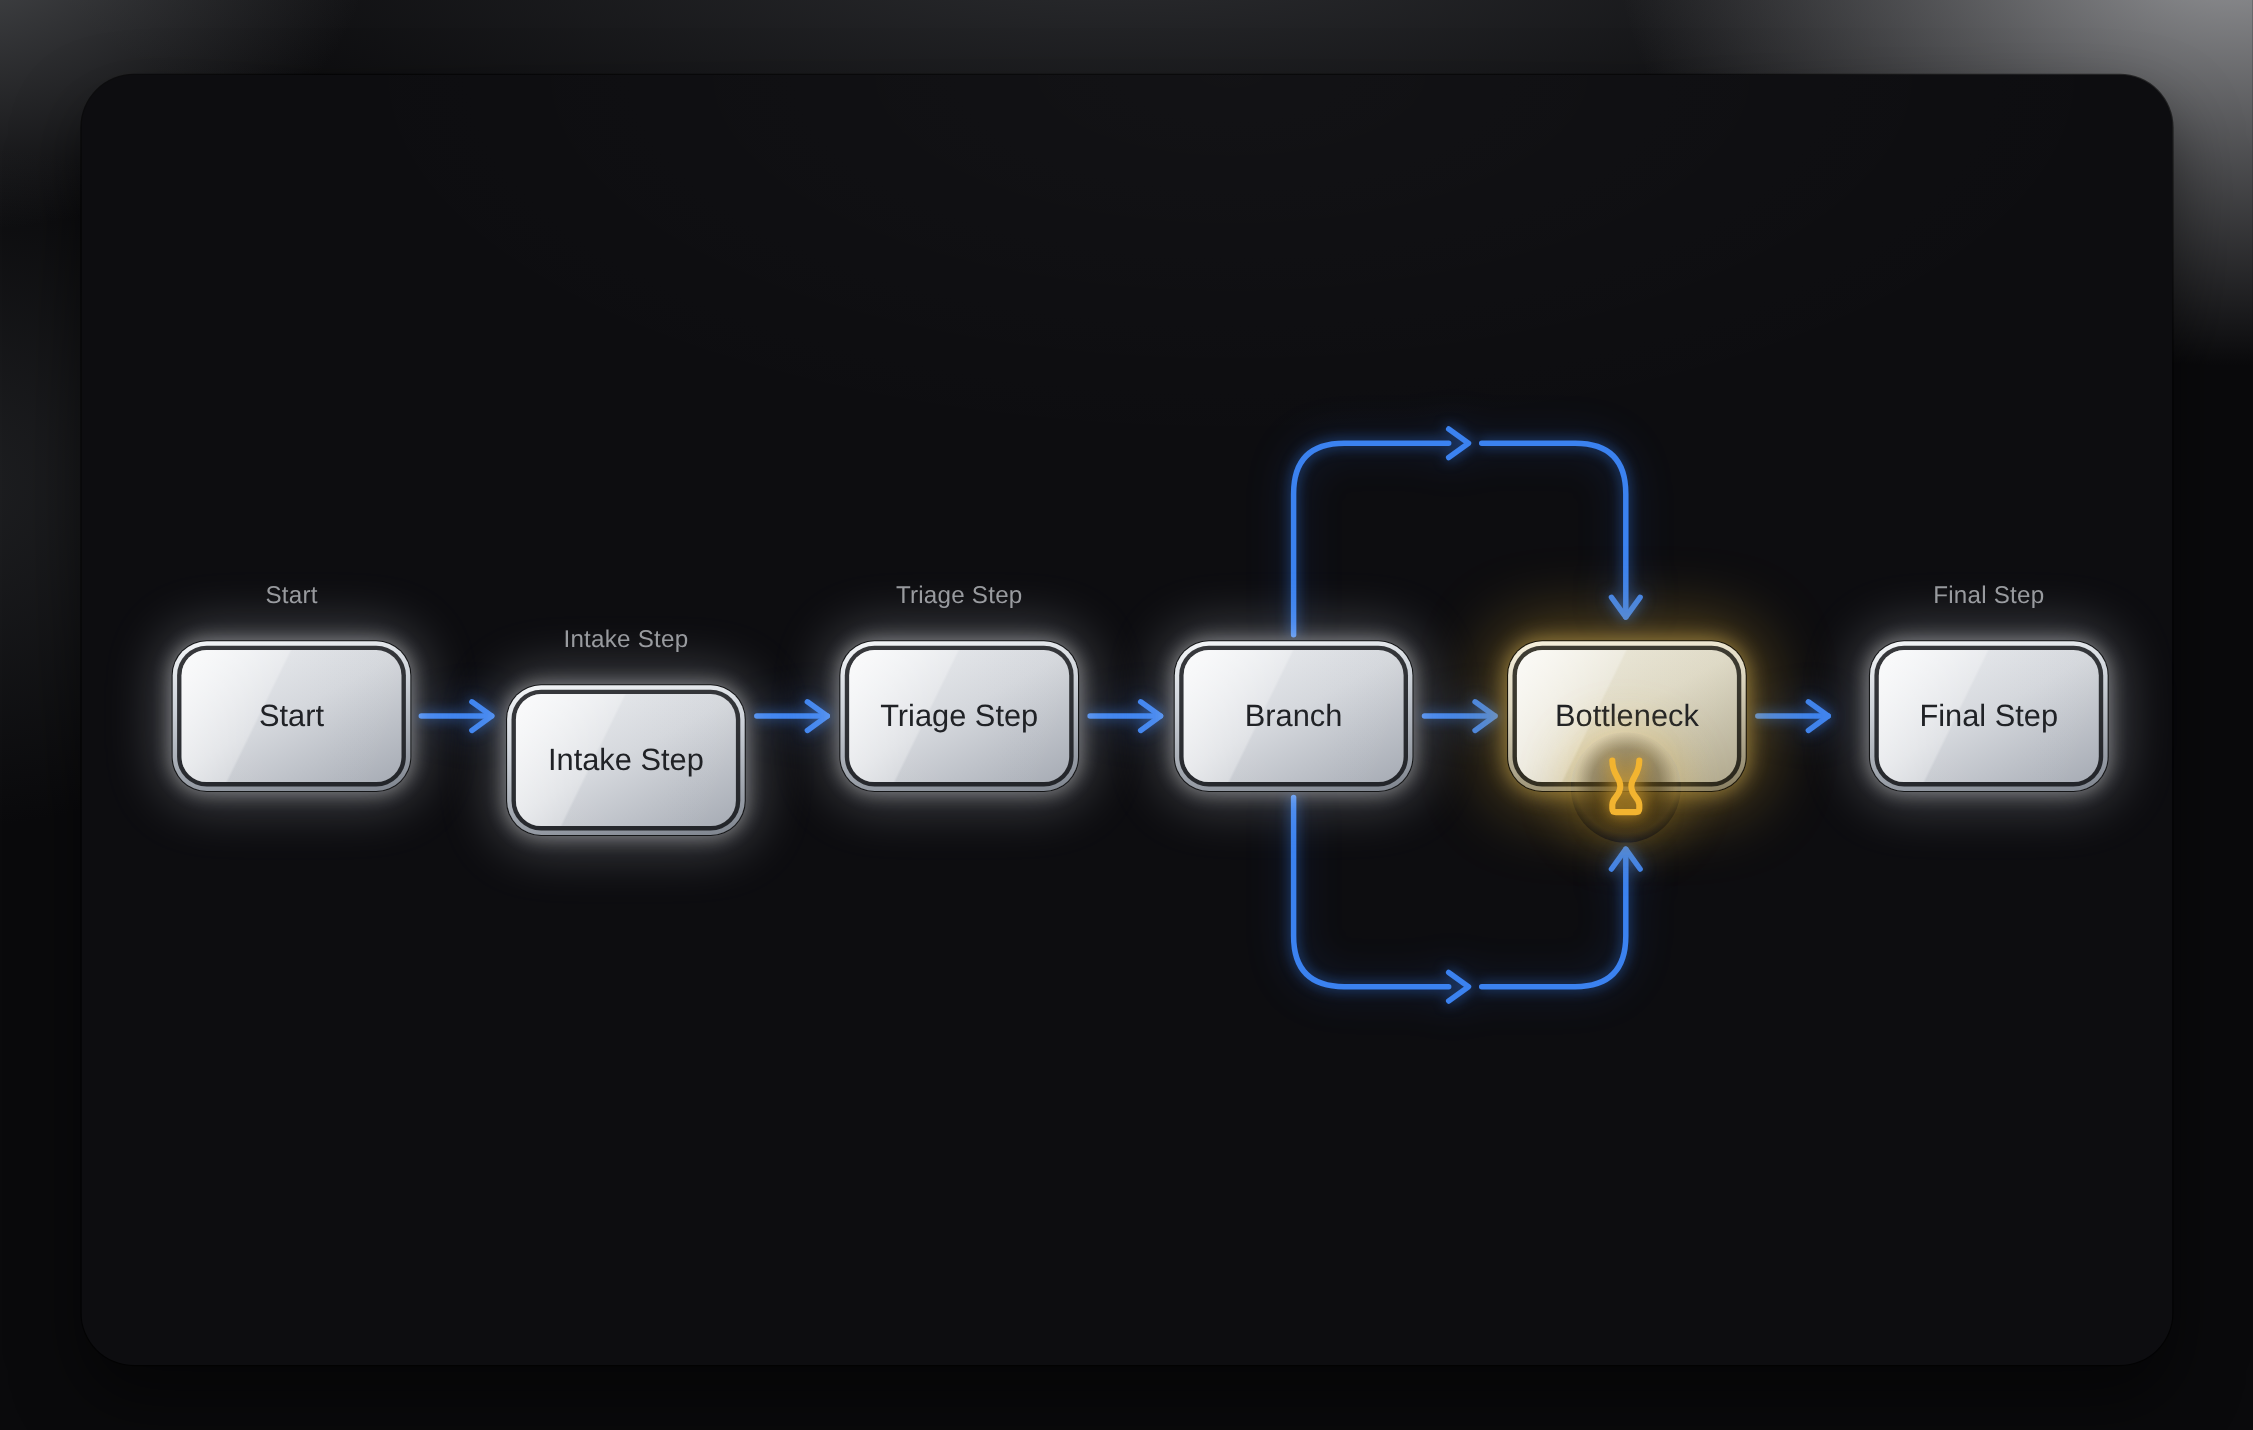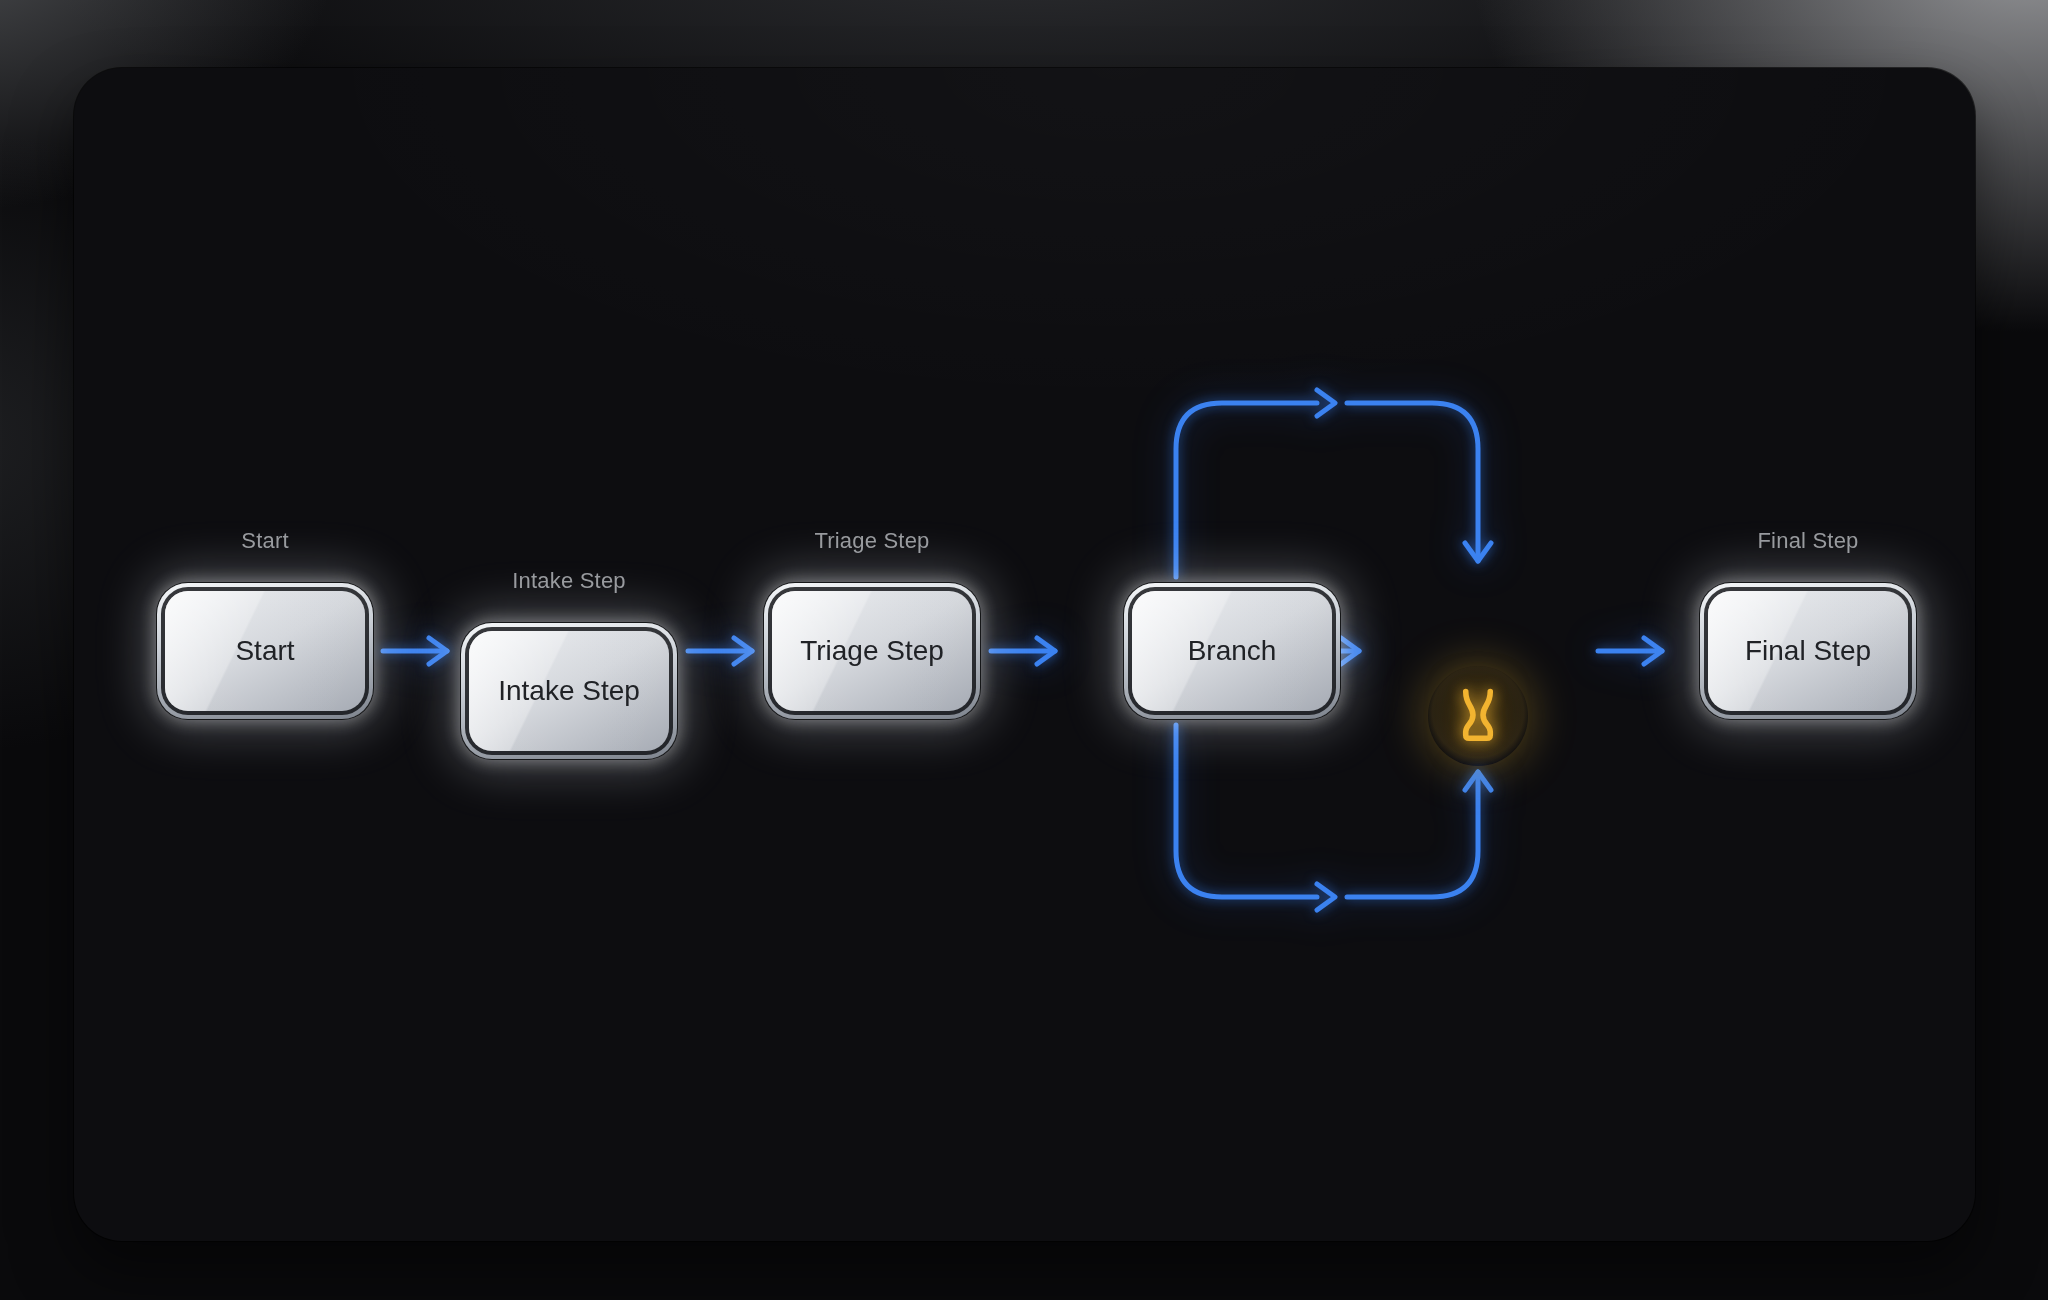--- a/index.html
+++ b/index.html
@@ -72,21 +72,21 @@
     border-radius:50%;
     background:radial-gradient(circle at 50% 46%, rgba(70,54,14,0.60) 0%, rgba(70,54,14,0.42) 42%, rgba(190,145,40,0.16) 62%, rgba(190,145,40,0) 74%);
     box-shadow:0 0 44px 6px rgba(238,182,52,0.28);
     display:flex; align-items:center; justify-content:center;
   }
   .badge svg { filter: drop-shadow(0 0 7px rgba(242,182,50,0.85)) drop-shadow(0 0 16px rgba(230,160,30,0.5)); }
   .badge .ic { stroke:#f2b430; stroke-width:5; fill:none; stroke-linecap:round; stroke-linejoin:round; }
 
   
   .p0 { left:157px; }  .p1 { left:461px;margin-top:40px; }  .p2 { left:764px; }
-  .p3 { left:1124px; } .p4 { left:1371px; } .p5 { left:1700px; }
+  .p3 { left:1068px; } .p4 { left:1371px; } .p5 { left:1700px; }
 </style>
 </head>
 <body>
 
 <div class="stage">
 
   <div class="panel"></div>
 
   <svg class="edges" viewBox="0 0 2048 1300">
     <g class="eg">
@@ -158,20 +158,27 @@
   </div>
 
   <div class="node p3">
     <div class="ring">
         <div class="glass">
       <span class="node-label">Branch</span>
     </div>
       </div>
   </div>
 
+  <div class="node warm p4">
+    <div class="ring">
+        <div class="glass">
+      <span class="node-label">Bottleneck</span>
+    </div>
+      </div>
+  </div>
 
   <div class="node p5">
     <div class="ring">
         <div class="glass">
       <span class="node-label">Final Step</span>
     </div>
       </div>
   </div>
 
   <div class="badge">

